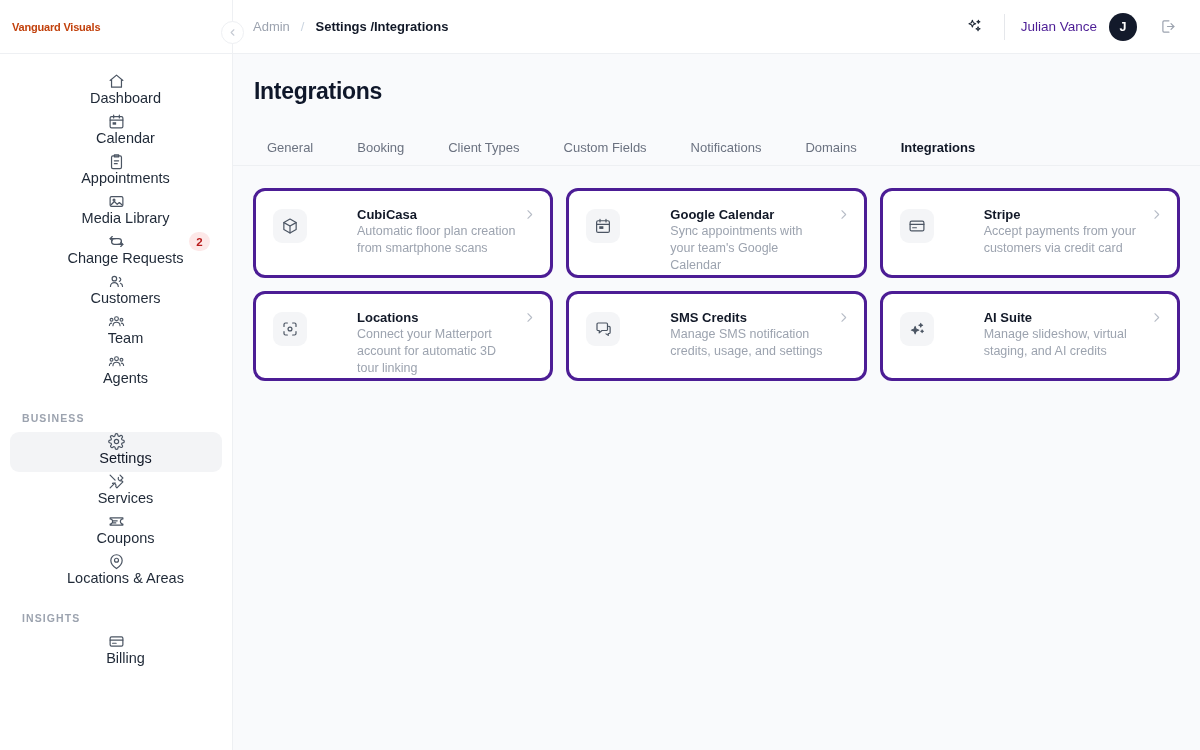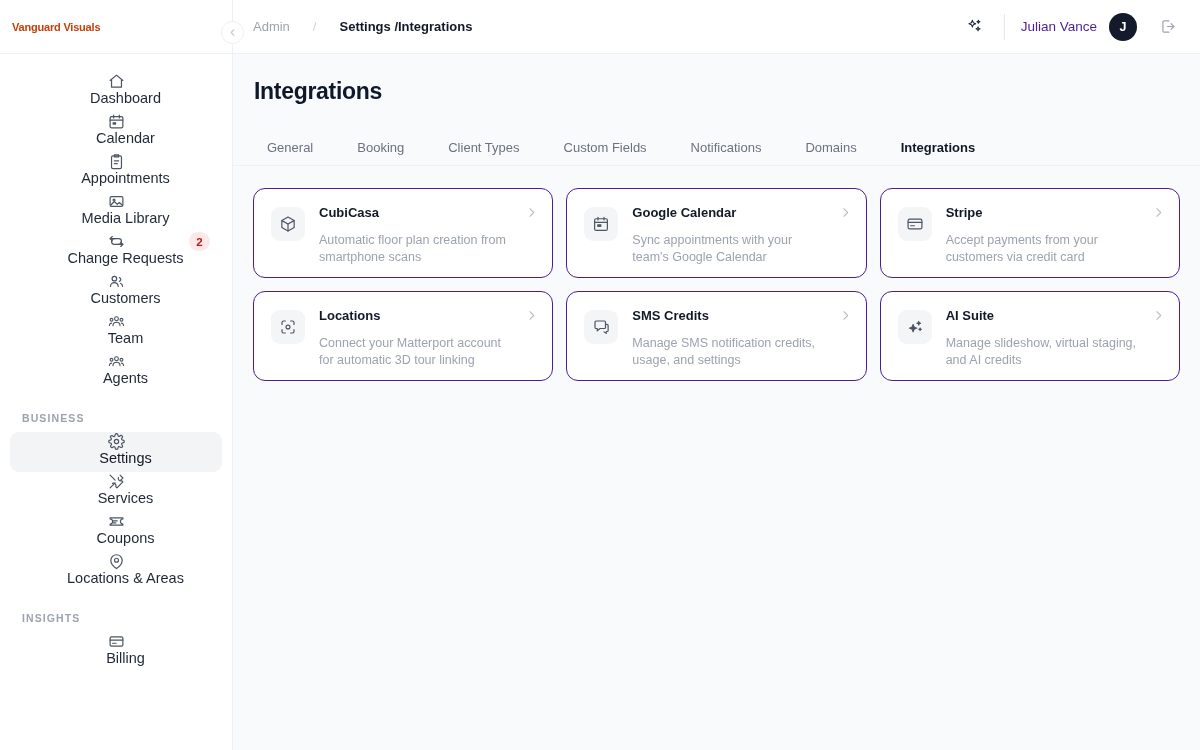--- a/index.html
+++ b/index.html
@@ -138,21 +138,21 @@
     display: flex;
     align-items: center;
     padding: 0 20px 0 20px;
     flex: 0 0 54px;
   }
 
   .breadcrumb {
     display: flex;
     align-items: center;
     font-size: 13px;
-    gap: 16px;
+    gap: 4px;
   }
   .bc-muted { color: #9ca3af; }
   .bc-sep { color: #cbd5e1; margin: 0 7px; }
   .bc-current { color: #111827; font-weight: bold; }
 
   .topbar-spacer { flex: 1 1 auto; }
 
   .topbar-right {
     display: flex;
     align-items: center;
@@ -250,28 +250,29 @@
   }
 
   .card-grid {
     display: grid;
     grid-template-columns: repeat(3, 1fr);
     gap: 13px;
   }
 
   .card {
     background: #ffffff;
-    border: 1px solid #4c1d95;
+    border: 3px solid #4c1d95;
     border-radius: 12px;
     height: 90px;
     padding: 16px 16px 16px 17px;
     display: flex;
     align-items: flex-start;
     position: relative;
     cursor: pointer;
+    gap: 36px;
   }
 
   .card-icon {
     width: 34px;
     height: 34px;
     flex: 0 0 34px;
     border-radius: 9px;
     background: #f4f5f7;
     display: flex;
     align-items: center;
@@ -291,21 +292,21 @@
     font-weight: bold;
     color: #111827;
     line-height: 16px;
     margin-top: 0px;
   }
 
   .card-desc {
     font-size: 12.5px;
     color: #9ca3af;
     line-height: 17px;
-    margin-top: 11px;
+    margin-top: 0;
   }
 
   .card-chevron {
     position: absolute;
     right: 14px;
     top: 17px;
     color: #b6bcc6;
     display: flex;
   }
 

